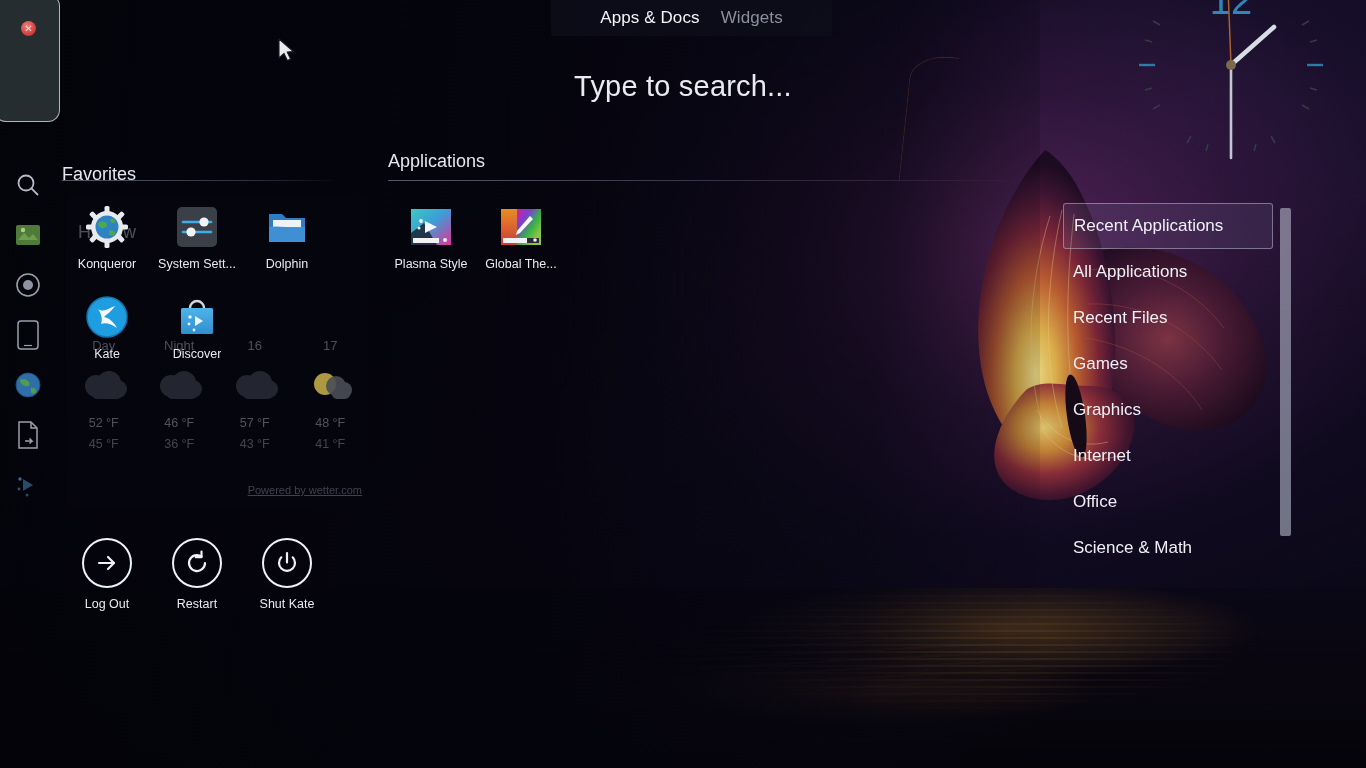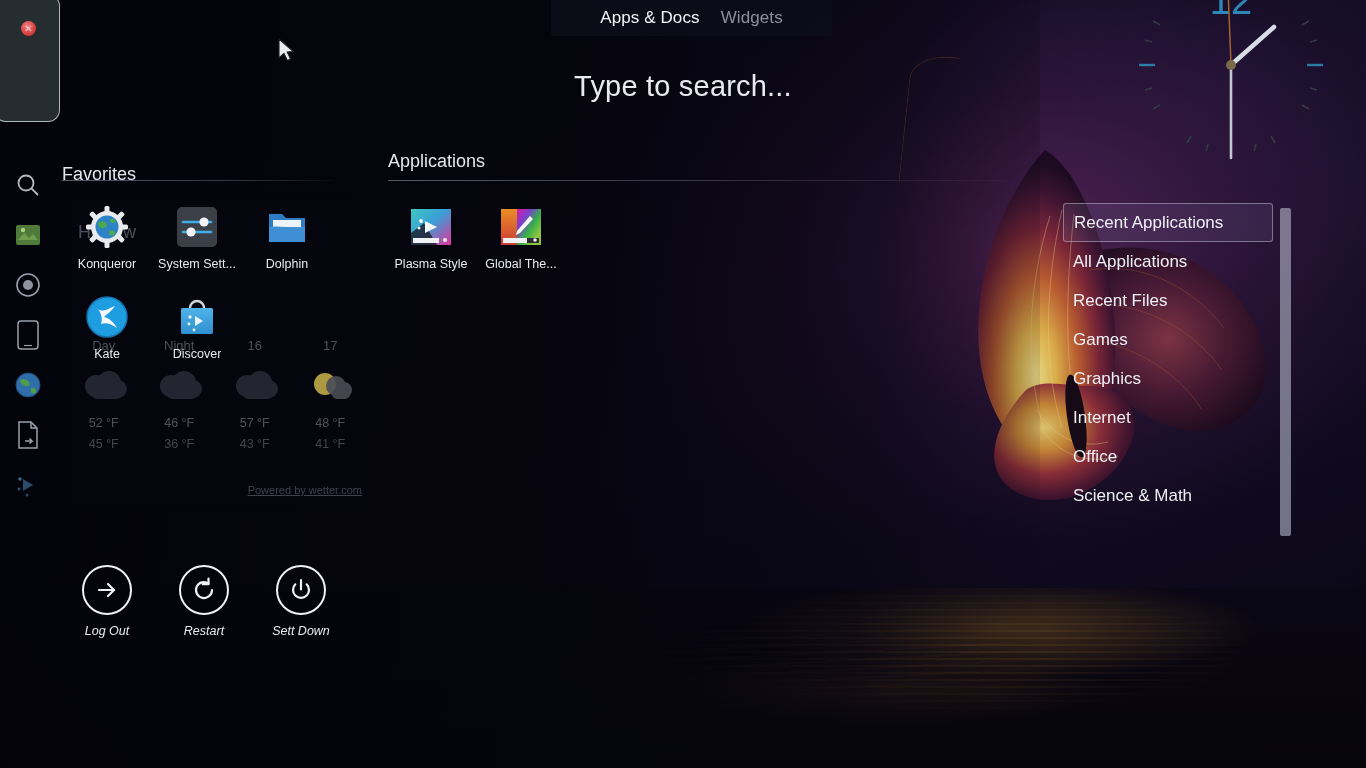--- a/index.html
+++ b/index.html
@@ -137,35 +137,35 @@
     width:90px; display:flex; flex-direction:column; align-items:center;
     padding-top:4px; cursor:pointer;
   }
   .app-ico { width:46px; height:46px; display:flex; align-items:center; justify-content:center; }
   .app-label {
     margin-top:7px; font-size:12.5px; color:#e8eaf0; text-align:center;
     max-width:90px; white-space:nowrap; overflow:hidden;
   }
 
   
-  #session { position:absolute; left:62px; top:565px; display:flex; gap:7px;font-style:italic; }
+  #session { position:absolute; left:62px; top:538px; display:flex; gap:0; }
   .sess-item {
     width:90px; display:flex; flex-direction:column; align-items:center; cursor:pointer;
   }
   .sess-ring {
     width:50px; height:50px; border-radius:50%;
     border:2.2px solid #f0f2f6;
     display:flex; align-items:center; justify-content:center;
   }
   .sess-label { margin-top:9px; font-size:12.5px; color:#e9ebf1; }
 
   
   #catlist { position:absolute; left:1063px; top:203px; width:210px; }
   .cat-item {
-    height:39px; display:flex; align-items:center; padding-left:10px;
+    height:46px; display:flex; align-items:center; padding-left:10px;
     font-size:17px; color:#eef0f5; cursor:pointer;
   }
   .cat-item.selected {
     background:rgba(132,120,168,0.17);
     border:1px solid rgba(196,198,214,0.50);
     border-radius:3px;
   }
   #cat-scrollbar {
     position:absolute; left:1280px; top:208px; width:11px; height:328px;
     background:rgba(176,180,198,0.62); border-radius:2px;
@@ -563,21 +563,21 @@
     <div class="sess-label">Restart</div>
   </div>
 
   <div class="sess-item">
     <div class="sess-ring">
       <svg width="26" height="26" viewBox="0 0 26 26" fill="none" stroke="#f0f2f6" stroke-width="2.2" stroke-linecap="round">
         <path d="M7.3 7.3 A8 8 0 1 0 18.7 7.3"></path>
           <line x1="13" y1="3" x2="13" y2="12.5"></line>
       </svg>
     </div>
-    <div class="sess-label">Sett Down</div>
+    <div class="sess-label">Shut Kate</div>
   </div>
 
 </div>
 
 <div id="catlist">
   <div class="cat-item selected">Recent Applications</div>
   <div class="cat-item">All Applications</div>
   <div class="cat-item">Recent Files</div>
   <div class="cat-item">Games</div>
   <div class="cat-item">Graphics</div>

